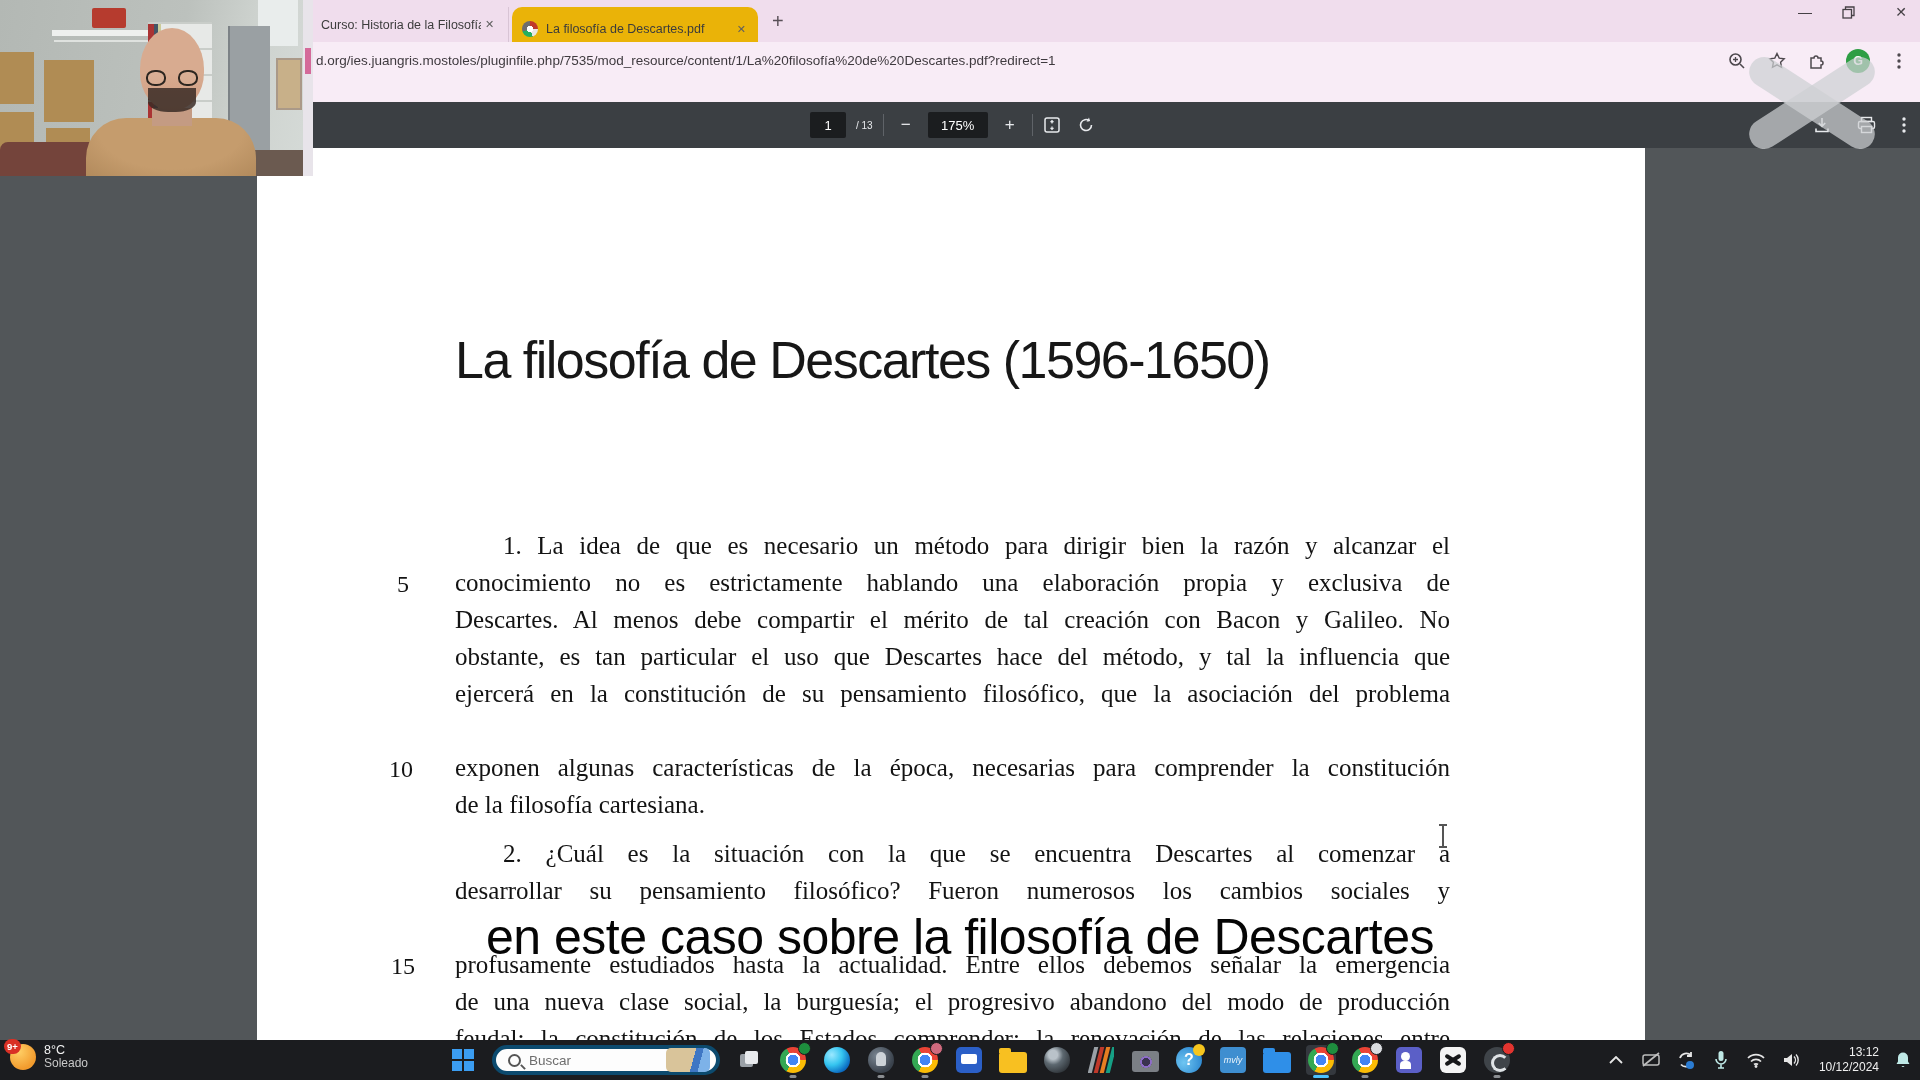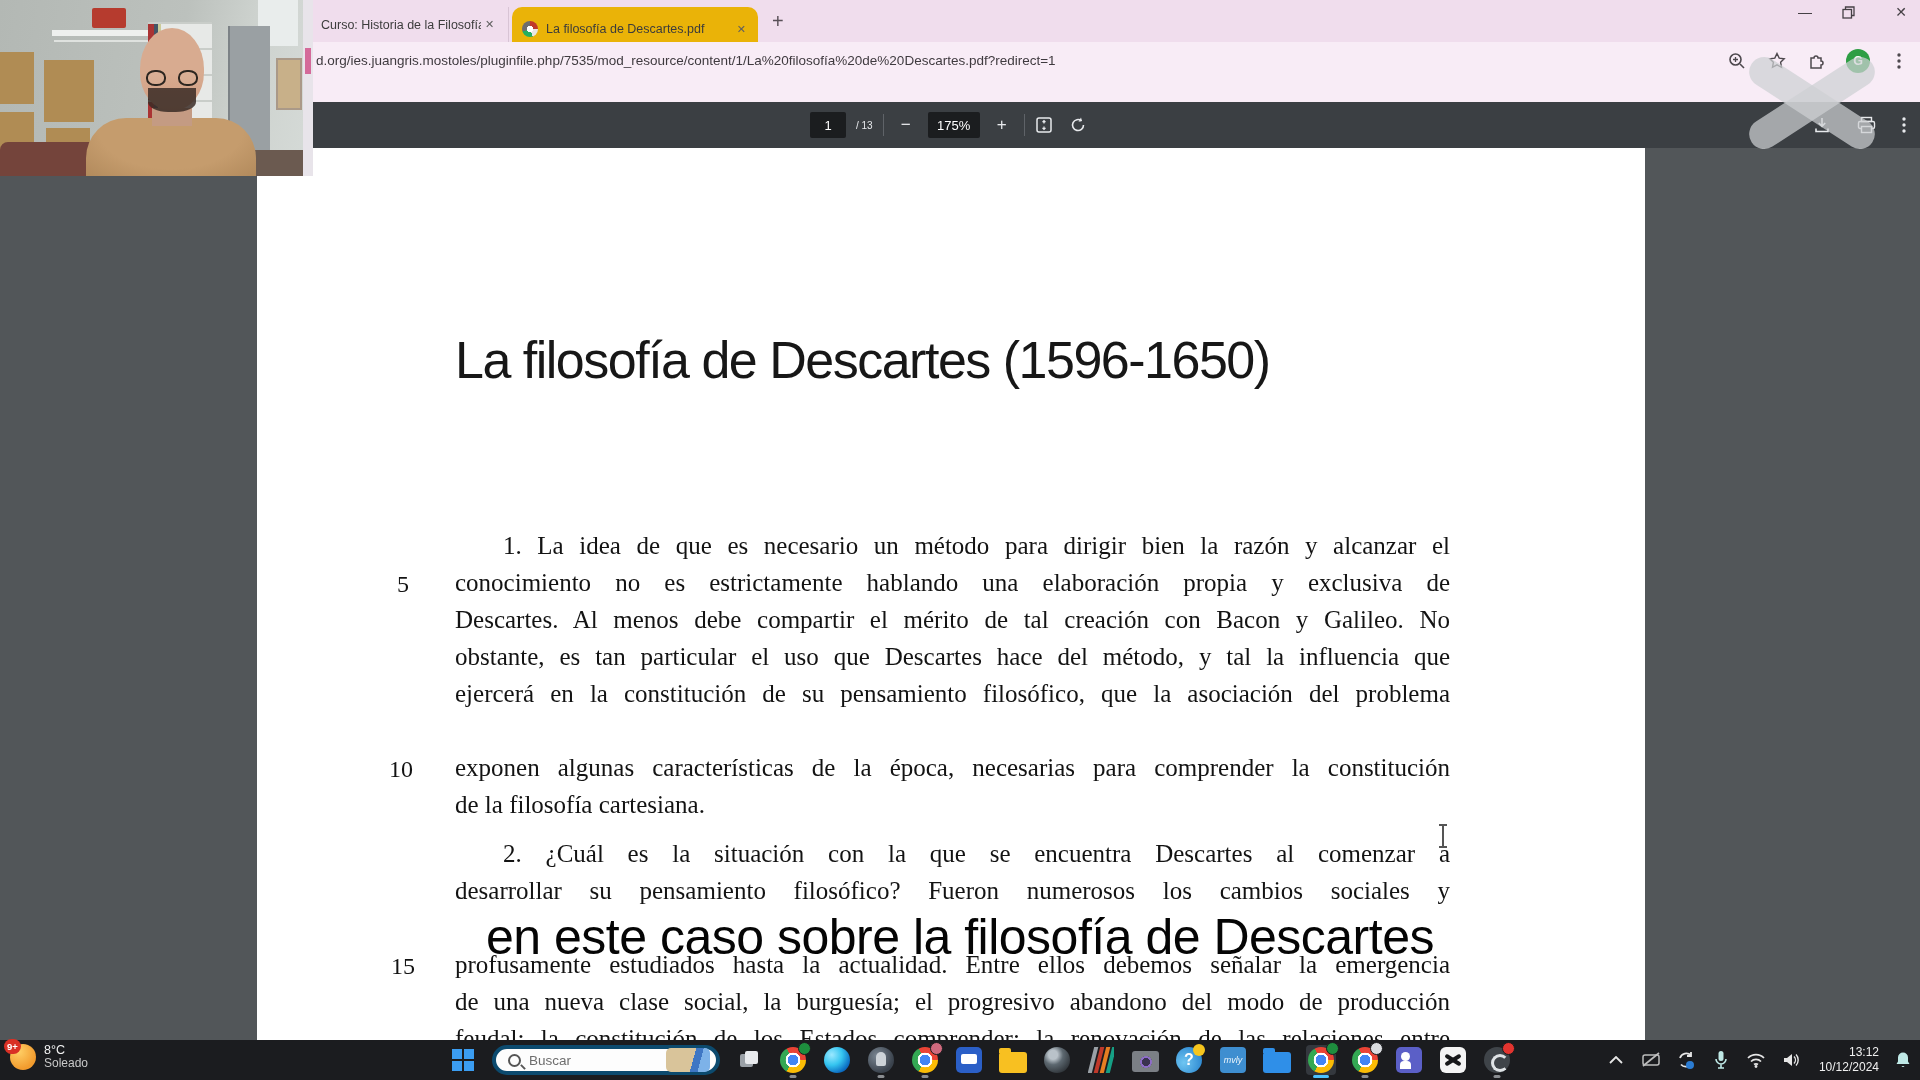--- a/index.html
+++ b/index.html
@@ -32,21 +32,21 @@
               font-size:12.5px; font-weight:bold; display:flex; align-items:center; justify-content:center; }
   #bookmarksrow { position:absolute; left:0; top:82px; width:1920px; height:20px; background:#f8ecf6; }
 
   
   #pdfbar { position:absolute; left:0; top:102px; width:1920px; height:46px; background:#3b3f43;
             color:#e8eaed; }
   .pdf-center { position:absolute; left:810px; top:0; height:46px; display:flex; align-items:center; gap:10px; }
   .darkbox { background:#1b1d1f; color:#fff; border:none; border-radius:2px; height:26px;
              text-align:center; font-size:13px; font-family:"Liberation Sans",sans-serif; }
   #page-input { width:36px; }
-  #zoom-box { width:52px; display:flex; align-items:center; justify-content:center; }
+  #zoom-box { width:60px; display:flex; align-items:center; justify-content:center; }
   .pdf-sep { width:1px; height:22px; background:#5f6368; }
   .pdf-btn { font-size:17px; color:#e8eaed; width:24px; text-align:center; }
   .pdf-label { font-size:10px; }
   .pdf-right { position:absolute; right:14px; top:0; height:46px; display:flex; align-items:center; gap:26px; }
 
   
   #watermark-x { position:absolute; left:1748px; top:52px; width:128px; height:100px; z-index:30; }
   #watermark-x::before, #watermark-x::after { content:""; position:absolute; left:-8px; top:36px;
       width:144px; height:30px; border-radius:15px; background:rgba(205,208,211,0.72); }
   #watermark-x::before { transform:rotate(33deg); }

